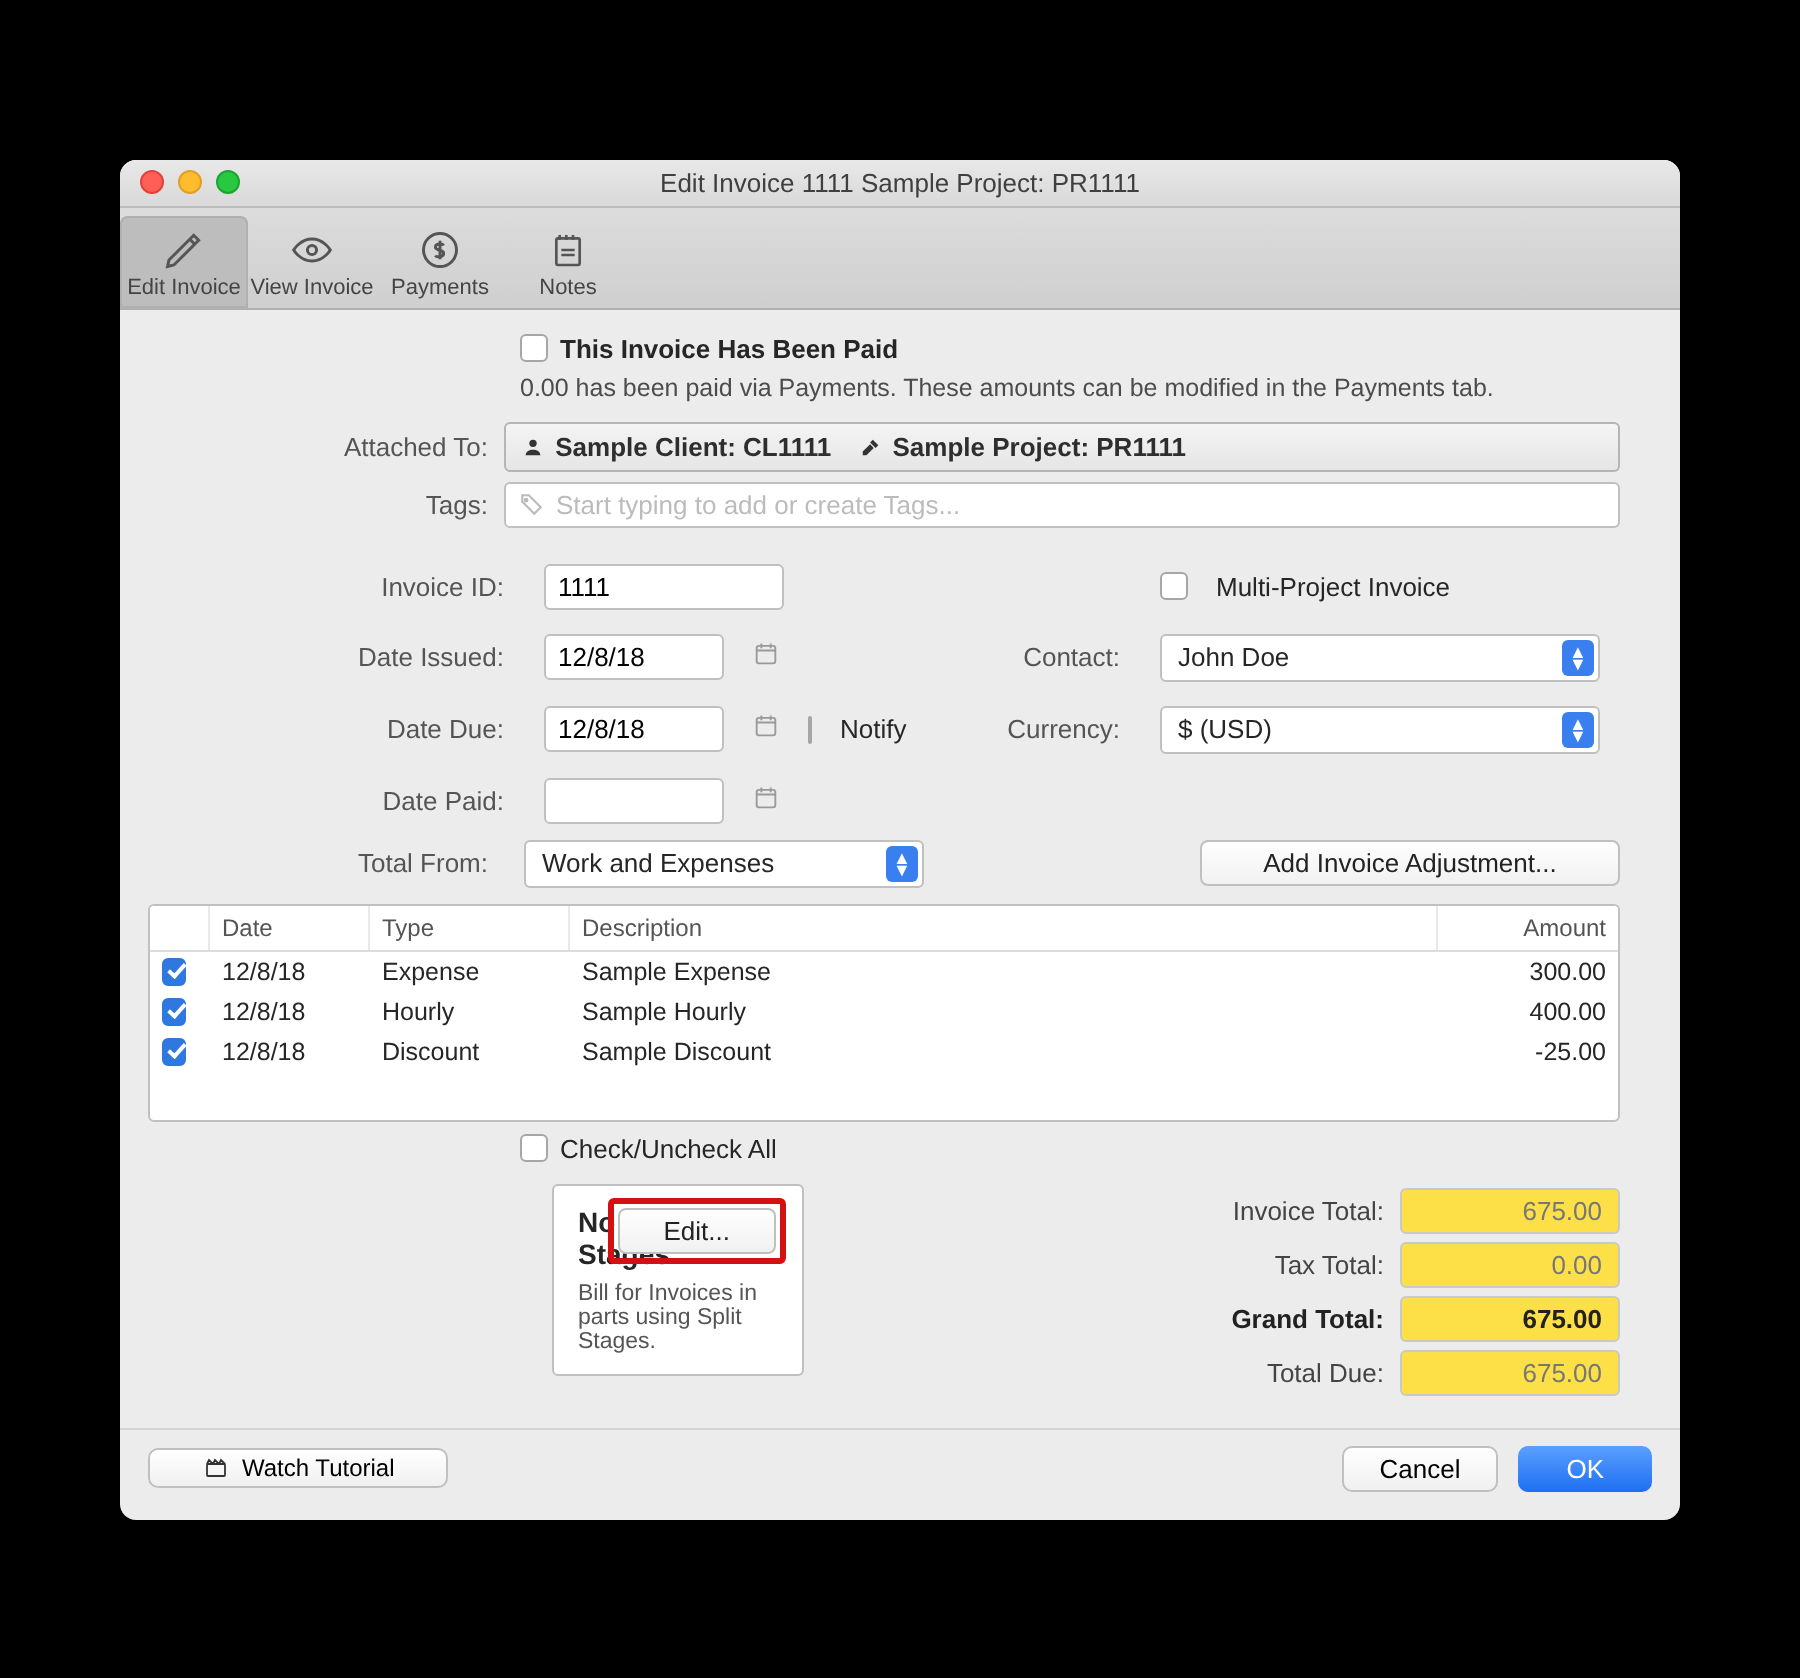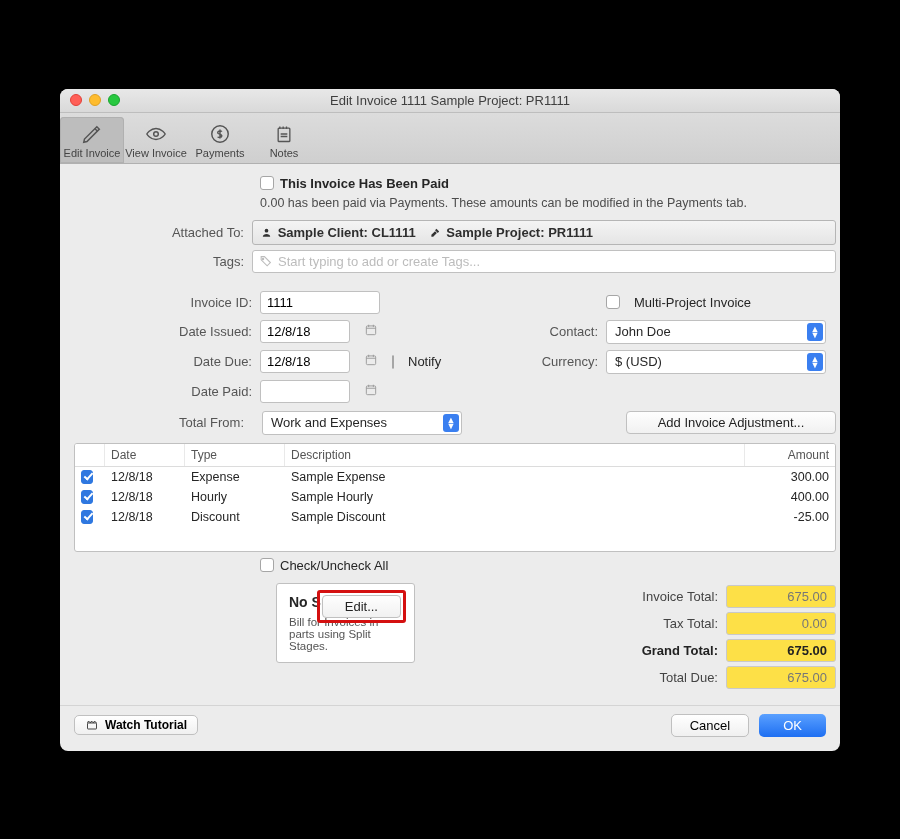--- a/index.html
+++ b/index.html
@@ -52,21 +52,21 @@
     color:#444;
     cursor:default;
   }
   .tb-item.active {
     background:#bdbdbd;
     border-radius:4px 4px 0 0;
     box-shadow: inset 0 0 0 1px #b0b0b0;
     text-align: center;
   }
   .tb-icon { height:26px; display:flex; align-items:center; justify-content:center; }
-  .content { padding: 6px 4px 10px 14px; }
+  .content { padding: 6px 30px 10px 14px; }
   .row { display:flex; align-items:center; margin:5px 0; }
   .label-col { width:178px; text-align:right; padding-right:8px; color:#555; }
   input[type=text], input.field, .attached-box, .tags-box, .select, .readonly-val {
     background:#fff; border:1px solid #c0c0c0; border-radius:3px;
     padding:3px 6px; font-size:13px;
   }
   .attached-box {
     flex:1; background:linear-gradient(#f4f4f4,#e5e5e5);
     border:1px solid #b5b5b5; padding:4px 8px; display:flex; gap:14px;
     font-weight:600; color:#2e2e2e;
@@ -153,23 +153,22 @@
   .btn-ok {
     background:linear-gradient(#5aa0ff,#1e6ff2); color:#fff;
     border:0; border-radius:5px; padding:4px 24px; font-size:13px;
   }
   .btn-cancel {
     background:linear-gradient(#fff,#f0f0f0); border:1px solid #c0c0c0;
     border-radius:5px; padding:3px 18px; font-size:13px;
   }
   .watch {
     background:linear-gradient(#fff,#f0f0f0); border:1px solid #c0c0c0;
-    border-radius:5px; padding:2px 10px; font-size:12px; display:flex; gap:6px;
+    border-radius:5px; padding:2px 26px; font-size:12px; display:flex; gap:6px;
     align-items:center;
-    font-weight:bold;
   }
   .midrow { display:flex; align-items:center; gap:10px; margin-top:8px; }
 </style>
 </head>
 <body>
 
 <div class="window">
 
   <div class="titlebar">
     <div class="traffic">
@@ -250,21 +249,21 @@
       <div class="label-col">Tags:</div>
       <div class="tags-box">
         <svg width="13" height="13" viewBox="0 0 24 24" fill="none" stroke="#bcbcbc" stroke-width="2">
             <path d="M10 3H4v6l11 11 6-6z"></path>
             <circle cx="7.5" cy="7.5" r="1.2" fill="#bcbcbc"></circle>
           </svg>
         <span>Start typing to add or create Tags...</span>
       </div>
     </div>
 
-    <div class="rgrid" style="margin-top:18px;">
+    <div class="rgrid" style="margin-top:18px;gap:12px;">
 
       <div class="lbl">Invoice ID:</div>
       <div><input class="field field-short" value="1111" style=""></div>
       <div></div>
       <div></div>
       <div class="rcol">
         <span class="checkbox"></span>
         <span>Multi-Project Invoice</span>
       </div>
 

